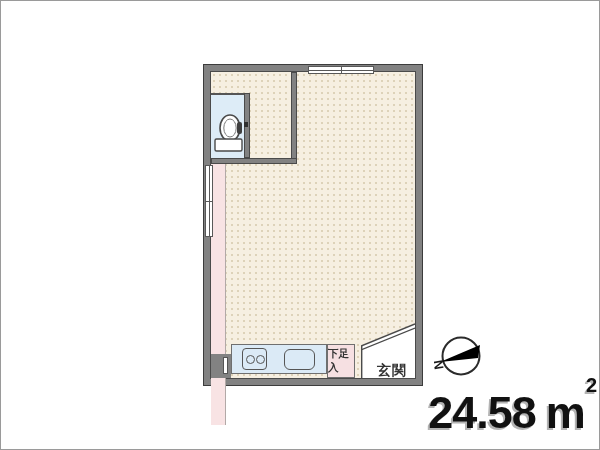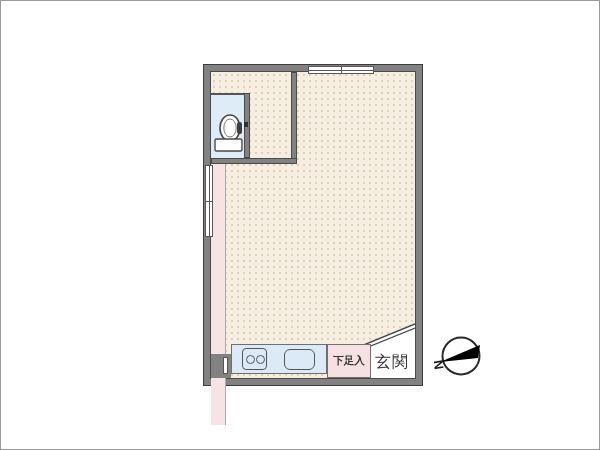--- a/index.html
+++ b/index.html
@@ -38,25 +38,25 @@
   .win-left{left:1px;top:100px;width:8px;height:72px;
     background:linear-gradient(#585858,#585858) center/1px 100% no-repeat,#fff;}
   .win-left .tick{position:absolute;left:0;top:35px;width:6px;height:1px;background:#585858;}
   
   .counter{position:absolute;left:20px;top:272px;width:96px;height:30px;background:#dbeaf6;border:1px solid #6f6f6f;box-sizing:border-box;}
   .stove{position:absolute;left:10px;top:3px;width:25px;height:22px;border:1.3px solid #555;border-radius:4px;box-sizing:border-box;}
   .burner{position:absolute;top:6px;width:9px;height:9px;border:1.2px solid #555;border-radius:50%;box-sizing:border-box;}
   .b1{left:3px;} .b2{left:12.5px;}
   .sink{position:absolute;left:52px;top:4px;width:31px;height:21px;border:1.3px solid #555;border-radius:6px;box-sizing:border-box;}
   
-  .shoebox{position:absolute;left:116px;top:272px;width:44px;height:34px;background:#f6e0e2;border:1px solid #6f6f6f;box-sizing:border-box;
+  .shoebox{position:absolute;left:116px;top:272px;width:28px;height:34px;background:#f6e0e2;border:1px solid #6f6f6f;box-sizing:border-box;
     display:flex;align-items:center;justify-content:center;font-size:10.5px;color:#333;font-weight:600;letter-spacing:0;}
   
   .genkan{position:absolute;left:150px;top:250px;width:54px;height:56px;}
-  .genkan-label{position:absolute;left:158px;top:280px;width:46px;text-align:center;font-size:16px;font-weight:400;color:#333;letter-spacing:1px;}
+  .genkan-label{position:absolute;left:158px;top:290px;width:46px;text-align:center;font-size:14px;font-weight:700;color:#333;letter-spacing:1px;}
   
   .room-label{position:absolute;left:62px;top:146px;width:80px;text-align:center;
     font-size:20px;color:#3b3b3b;letter-spacing:5px;font-weight:500;}
   
   .compass{position:absolute;left:433px;top:331px;}
   
   .area{
     position:absolute;right:3px;top:389px;color:#111;
     font-size:45px;font-weight:700;line-height:1;letter-spacing:-1px;
     text-shadow:-2px 2px 0 #b3b3b3;white-space:nowrap;
@@ -124,14 +124,17 @@
       <div class="tick"></div>
     </div>
   </div>
 
   <svg class="compass" width="56" height="50" viewBox="0 0 56 50">
     <circle cx="27" cy="24" r="18.5" fill="#ffffff" stroke="#2b2b2b" stroke-width="2"></circle>
     <polygon points="6,30 46,13 44,26" fill="#000"></polygon>
     <text x="0" y="38" font-size="13" font-weight="bold" fill="#1a1a1a" font-family="Liberation Sans, sans-serif" transform="rotate(80 5 33)">N</text>
   </svg>
 
+  <div class="area">
+    <span>24.58</span><span class="unit">m</span><sup>2</sup>
+  </div>
 
 </div>
 
 </body></html>

